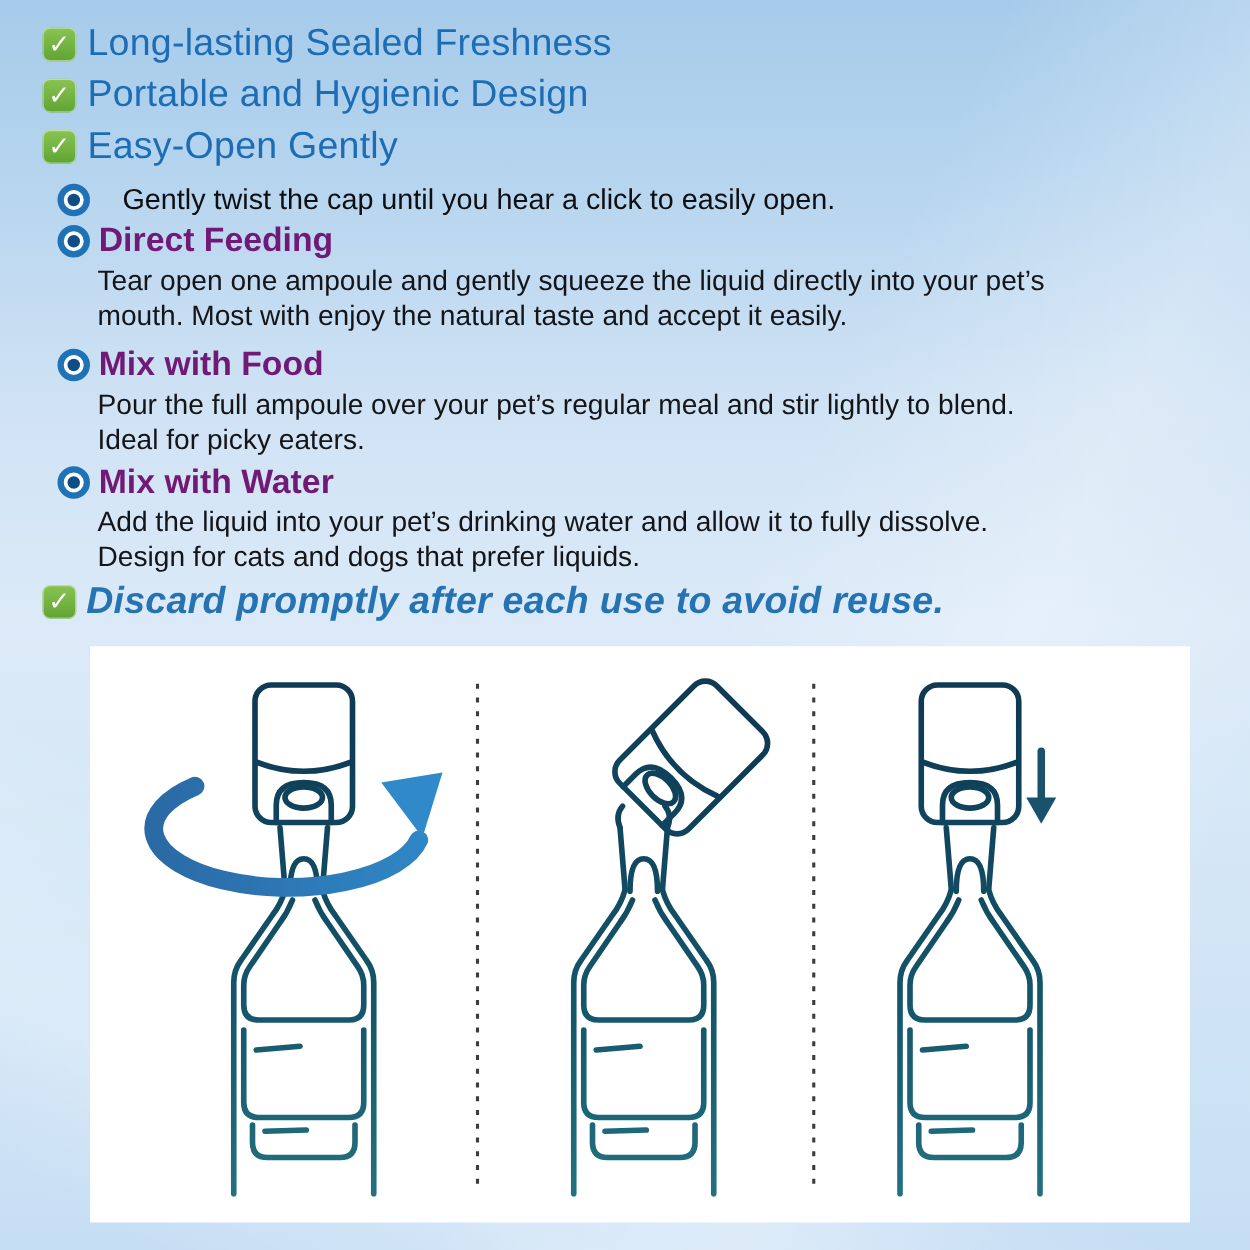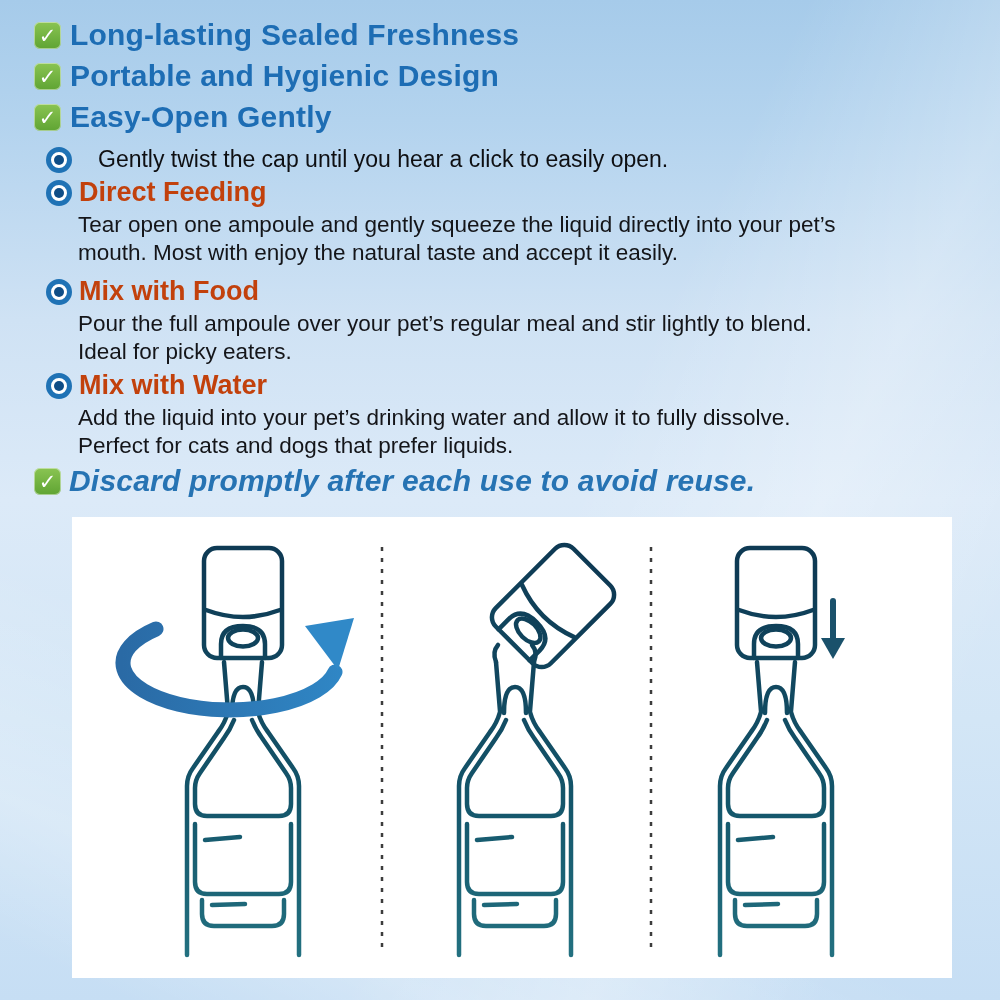--- a/index.html
+++ b/index.html
@@ -12,34 +12,34 @@
       linear-gradient(180deg,#a6cbea 0%,#b3d3ee 12%,#cfe2f4 32%,#dceaf8 50%,#d3e6f6 72%,#c6def4 100%);
   }
   .feature-row{display:flex;align-items:center;gap:9px;position:absolute;left:34px;}
   .check{
     width:27px;height:27px;border-radius:6px;flex:0 0 auto;
     background:linear-gradient(180deg,#8ac452,#5fa433);
     box-shadow:inset 0 0 0 1px rgba(255,255,255,0.45);
     display:flex;align-items:center;justify-content:center;
     color:#fff;font-size:21px;font-weight:bold;line-height:1;
   }
-  .h-blue{color:#1d6db4;font-size:30px;font-weight:bold;letter-spacing:0.2px;white-space:nowrap;}
+  .h-blue{color:#1d6db4;font-size:30px;font-weight:normal;letter-spacing:0.2px;white-space:nowrap;}
   .target{
     width:26px;height:26px;border-radius:50%;flex:0 0 auto;box-sizing:border-box;
     border:5px solid #1f72b5;background:#fff;position:relative;
   }
   .target::after{
     content:"";position:absolute;left:50%;top:50%;width:10px;height:10px;margin:-5px 0 0 -5px;
     border-radius:50%;background:#0f4d86;
   }
   .tip-row{position:absolute;left:46px;top:146px;display:flex;align-items:center;gap:26px;}
   .tip-text{font-size:23px;color:#0e0f12;white-space:nowrap;}
   .method{position:absolute;left:46px;}
   .method-head{display:flex;align-items:center;gap:7px;}
-  .method-title{font-size:27px;font-weight:bold;color:#c2410c;white-space:nowrap;}
+  .method-title{font-size:27px;font-weight:bold;color:#701a75;white-space:nowrap;}
   .method-para{margin-left:32px;margin-top:3px;font-size:22.5px;color:#141519;line-height:27.5px;}
   .method-para div{white-space:nowrap;}
   .warning-row{position:absolute;left:34px;top:464px;display:flex;align-items:center;gap:8px;}
   .warning-text{color:#2673b3;font-size:30px;font-weight:bold;letter-spacing:0.2px;white-space:nowrap;font-style:italic;}
   .panel{position:absolute;left:72px;top:517px;width:880px;height:461px;background:#ffffff;}
   .ink{fill:none;stroke:url(#inkGrad);stroke-width:4.5;stroke-linecap:round;stroke-linejoin:round;}
   .dash{fill:none;stroke:#3c3c3c;stroke-width:2.5;stroke-dasharray:4 7;}
 </style>
 </head>
 <body>
@@ -84,21 +84,21 @@
   </div>
 </div>
 
 <div class="method" style="top:370px">
   <div class="method-head">
     <span class="target"></span>
     <span class="method-title">Mix with Water</span>
   </div>
   <div class="method-para">
     <div>Add the liquid into your pet’s drinking water and allow it to fully dissolve.</div>
-    <div>Perfect for cats and dogs that prefer liquids.</div>
+    <div>Design for cats and dogs that prefer liquids.</div>
   </div>
 </div>
 
 <div class="warning-row">
   <span class="check">✓</span>
   <span class="warning-text">Discard promptly after each use to avoid reuse.</span>
 </div>
 
 <div class="panel">
   <svg width="880" height="461" viewBox="0 0 880 461">

